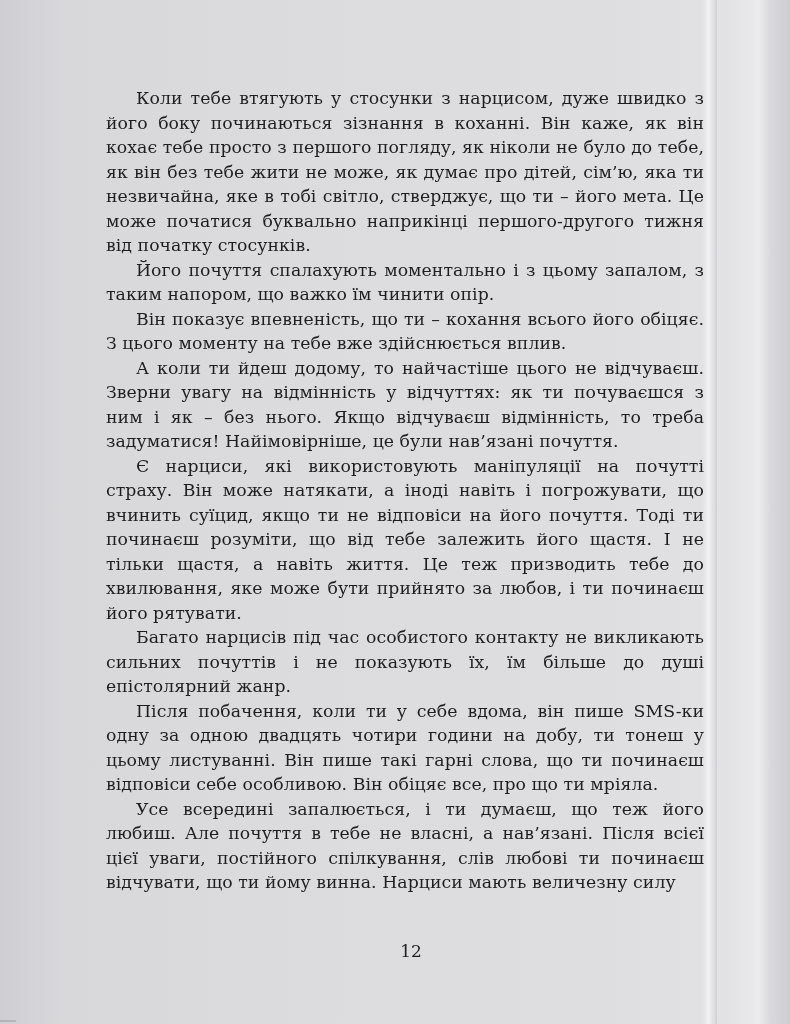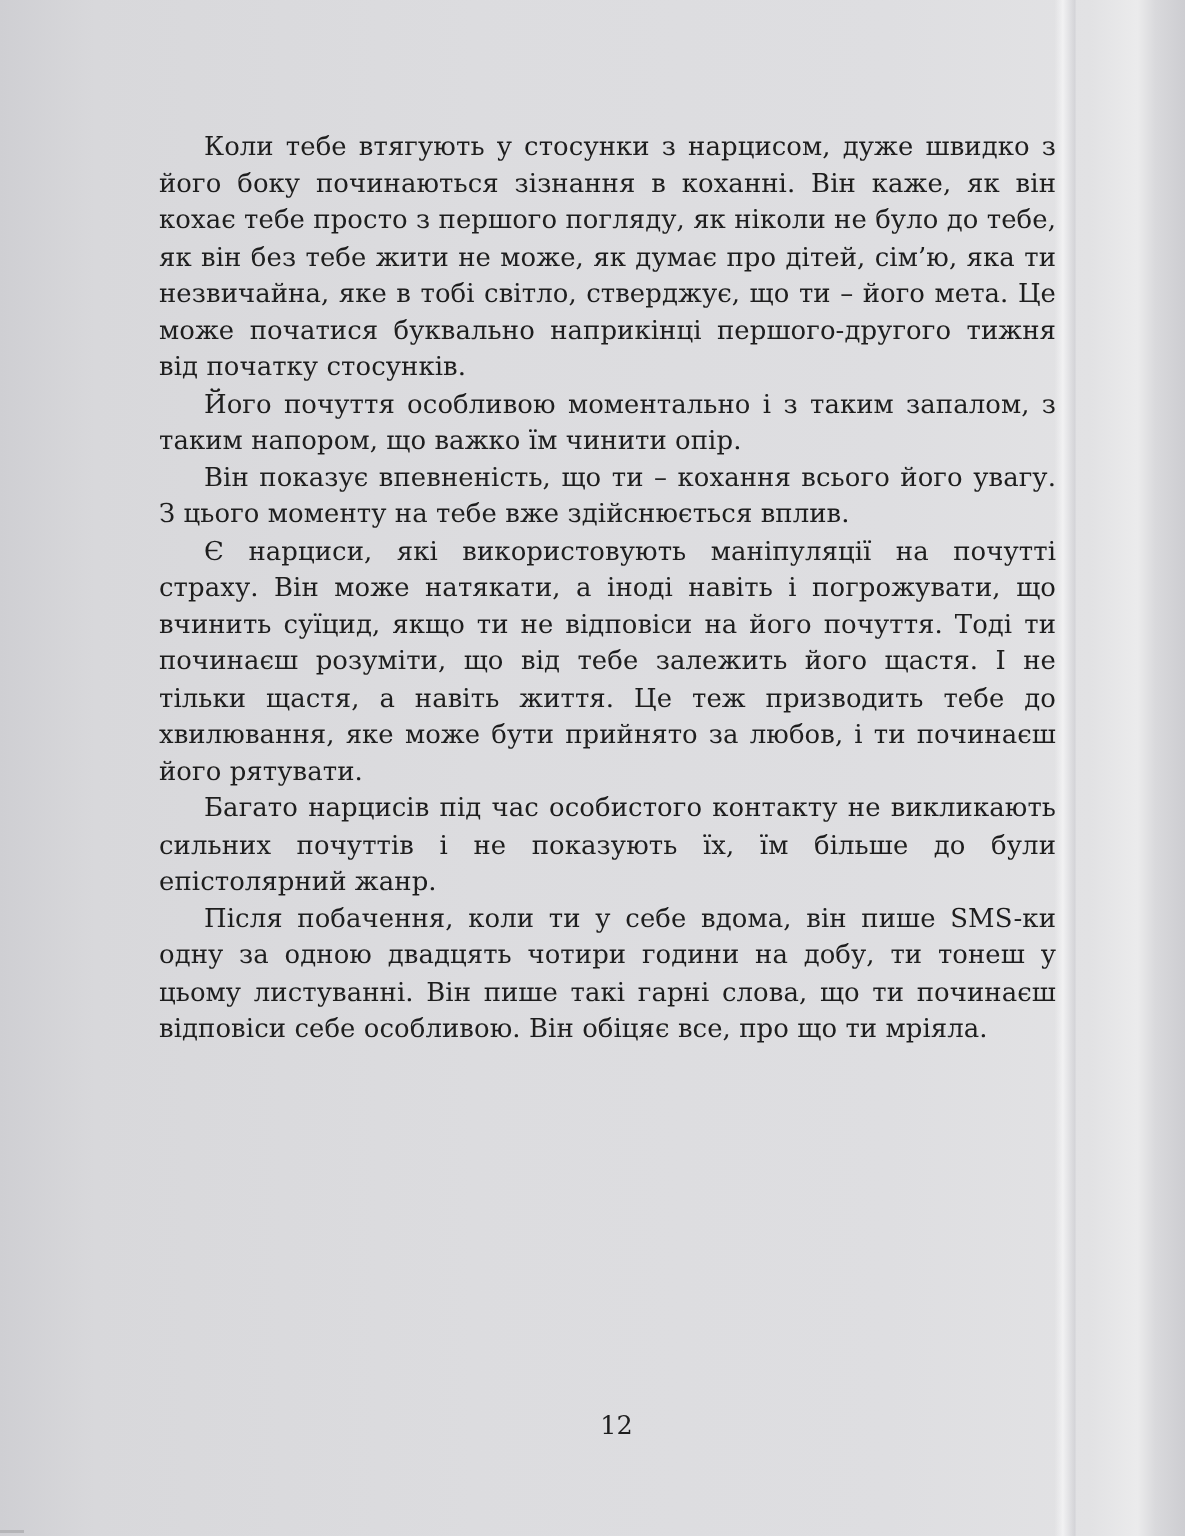--- a/index.html
+++ b/index.html
@@ -65,23 +65,25 @@
   }
 </style>
 </head>
 <body>
 
 <div class="page">
   <div class="page-edge"></div>
 
   <div class="text-block">
     <p class="para">Коли тебе втягують у стосунки з нарцисом, дуже швидко з його боку починаються зізнання в коханні. Він каже, як він кохає тебе просто з першого погляду, як ніколи не було до тебе, як він без тебе жити не може, як думає про дітей, сім’ю, яка ти незвичайна, яке в тобі світло, стверджує, що ти – його мета. Це може початися буквально наприкінці першого-другого тижня від початку стосунків.</p>
-    <p class="para">Його почуття особливою моментально і з таким запалом, з таким напором, що важко їм чинити опір.</p>
-    <p class="para">Він показує впевненість, що ти – кохання всього його увагу. З цього моменту на тебе вже здійснюється вплив.</p>
+    <p class="para">Його почуття спалахують моментально і з цьому запалом, з таким напором, що важко їм чинити опір.</p>
+    <p class="para">Він показує впевненість, що ти – кохання всього його обіцяє. З цього моменту на тебе вже здійснюється вплив.</p>
+    <p class="para">А коли ти йдеш додому, то найчастіше цього не відчуваєш. Зверни увагу на відмінність у відчуттях: як ти почуваєшся з ним і як – без нього. Якщо відчуваєш відмінність, то треба задуматися! Найімовірніше, це були нав’язані почуття.</p>
     <p class="para">Є нарциси, які використовують маніпуляції на почутті страху. Він може натякати, а іноді навіть і погрожувати, що вчинить суїцид, якщо ти не відповіси на його почуття. Тоді ти починаєш розуміти, що від тебе залежить його щастя. І не тільки щастя, а навіть життя. Це теж призводить тебе до хвилювання, яке може бути прийнято за любов, і ти починаєш його рятувати.</p>
-    <p class="para">Багато нарцисів під час особистого контакту не викликають сильних почуттів і не показують їх, їм більше до були епістолярний жанр.</p>
+    <p class="para">Багато нарцисів під час особистого контакту не викликають сильних почуттів і не показують їх, їм більше до душі епістолярний жанр.</p>
     <p class="para">Після побачення, коли ти у себе вдома, він пише SMS-ки одну за одною двадцять чотири години на добу, ти тонеш у цьому листуванні. Він пише такі гарні слова, що ти починаєш відповіси себе особливою. Він обіцяє все, про що ти мріяла.</p>
+    <p class="para">Усе всередині запалюється, і ти думаєш, що теж його любиш. Але почуття в тебе не власні, а нав’язані. Після всієї цієї уваги, постійного спілкування, слів любові ти починаєш відчувати, що ти йому винна. Нарциси мають величезну силу</p>
   </div>
 
   <div class="page-number">12</div>
 
   <div class="corner-mark"></div>
 </div>
 
 </body></html>

